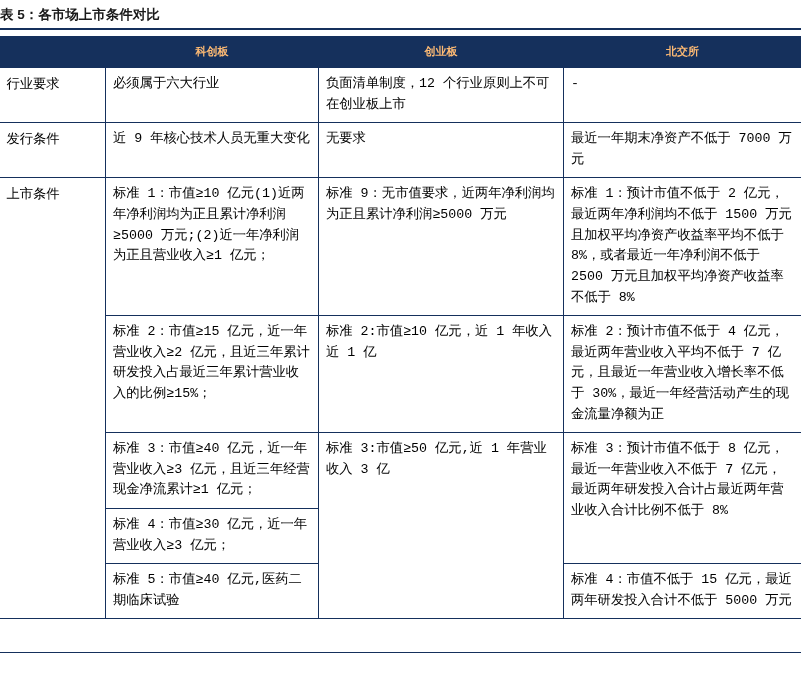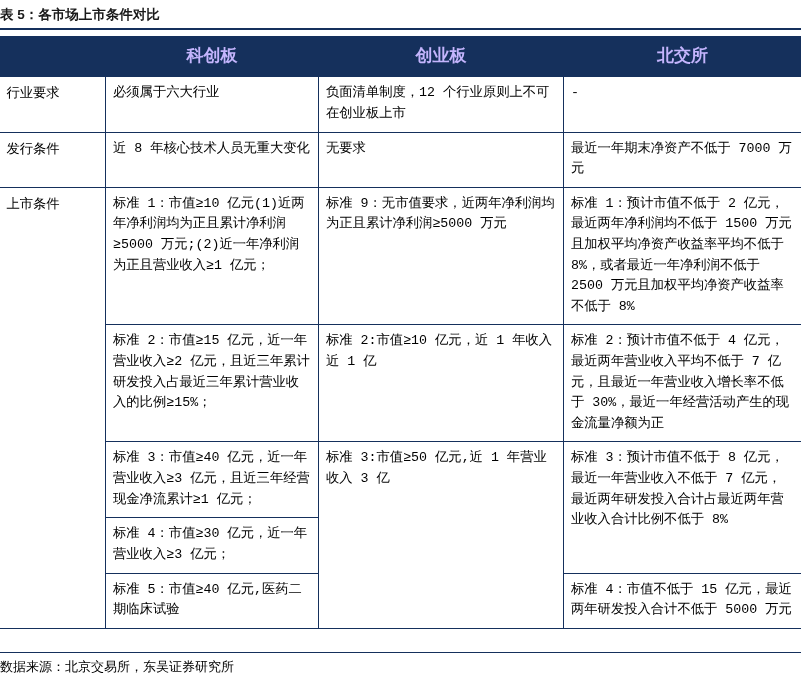--- a/index.html
+++ b/index.html
@@ -51,25 +51,25 @@
     line-height: 1.55;
   }
   table.main td, table.main th {
     border: 1px solid #15305c;
     vertical-align: top;
     padding: 6px 7px 7px 7px;
     box-sizing: border-box;
   }
   thead th {
     background: #15305c;
-    color: #c4b5fd;
+    color: #fdba74;
     text-align: center;
     font-weight: bold;
     font-family: "Liberation Sans", sans-serif;
-    font-size: 17px;
+    font-size: 11px;
     padding: 5px 4px;
     vertical-align: middle;
     border: 1px solid #15305c;
   }
   td.rowhead {
     text-align: center;
     vertical-align: middle;
     font-size: 13.3px;
     padding: 6px 4px;
   }
@@ -125,21 +125,21 @@
     </thead>
     <tbody>
       <tr>
         <td colspan="2" class="rowhead">行业要求</td>
         <td class="cell">必须属于六大行业</td>
         <td class="cell">负面清单制度，12 个行业原则上不可在创业板上市</td>
         <td class="cell">-</td>
       </tr>
       <tr>
         <td colspan="2" class="rowhead">发行条件</td>
-        <td class="cell">近 8 年核心技术人员无重大变化</td>
+        <td class="cell">近 9 年核心技术人员无重大变化</td>
         <td class="cell">无要求</td>
         <td class="cell">最近一年期末净资产不低于 7000 万元</td>
       </tr>
 
       <tr>
         <td colspan="2" rowspan="5" class="rowhead">上市条件</td>
         <td class="cell">标准 1：市值≥10 亿元(1)近两年净利润均为正且累计净利润≥5000 万元;(2)近一年净利润为正且营业收入≥1 亿元；</td>
         <td class="cell" rowspan="1">标准 9：无市值要求，近两年净利润均为正且累计净利润≥5000 万元</td>
         <td class="cell" rowspan="1">标准 1：预计市值不低于 2 亿元，最近两年净利润均不低于 1500 万元且加权平均净资产收益率平均不低于 8%，或者最近一年净利润不低于 2500 万元且加权平均净资产收益率不低于 8%</td>
       </tr>
@@ -157,15 +157,14 @@
         <td class="cell">标准 4：市值≥30 亿元，近一年营业收入≥3 亿元；</td>
       </tr>
       <tr>
         <td class="cell">标准 5：市值≥40 亿元,医药二期临床试验</td>
         <td class="cell">标准 4：市值不低于 15 亿元，最近两年研发投入合计不低于 5000 万元</td>
       </tr>
     </tbody>
   </table>
 
   <div class="rule-bottom"></div>
-  <div class="src">数据来源：北京交易所，东吴证券研究所</div>
 
 </div>
 
 </body></html>

